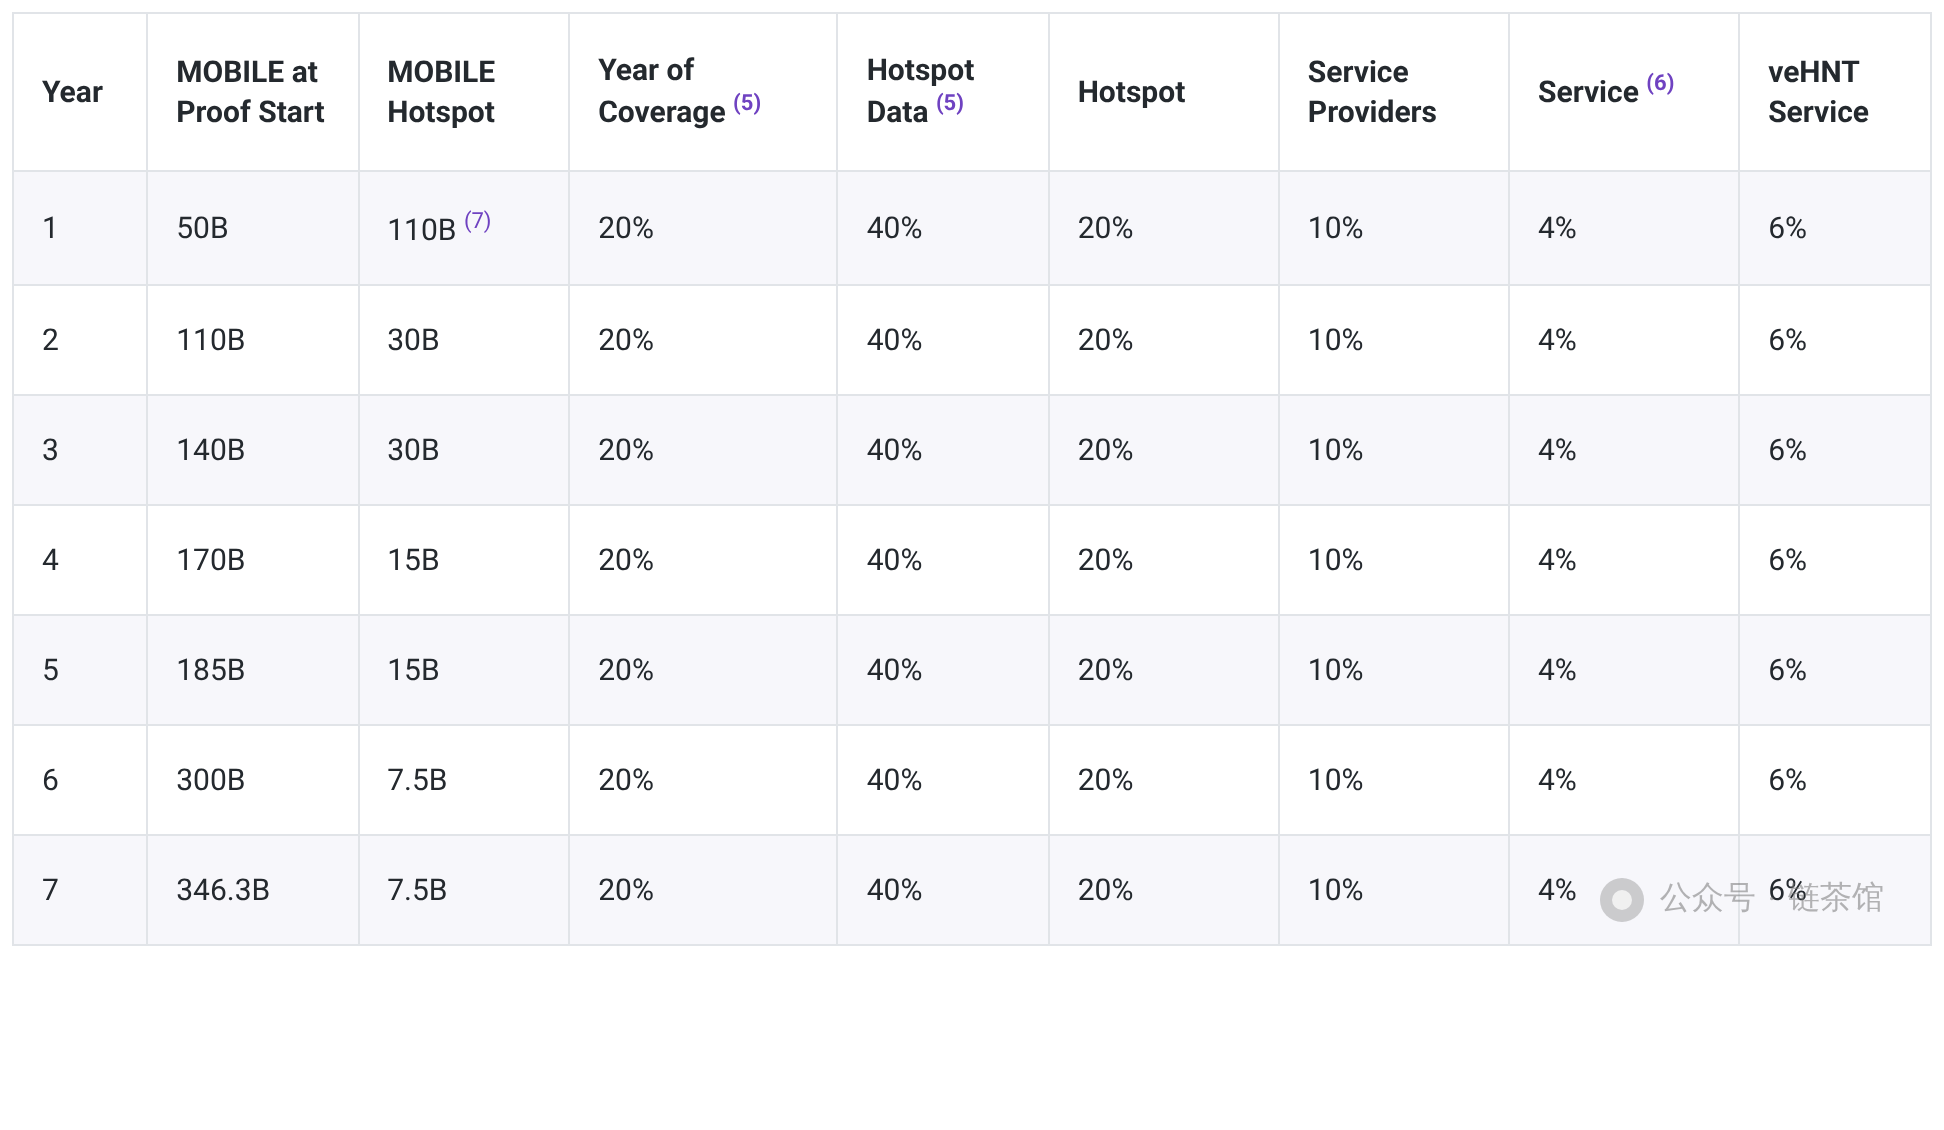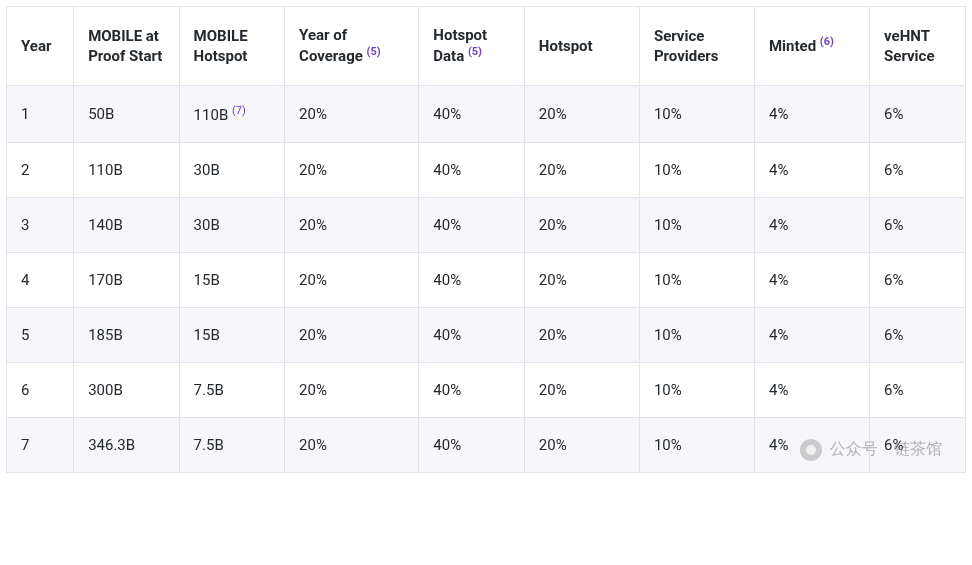--- a/index.html
+++ b/index.html
@@ -105,21 +105,21 @@
       <th>MOBILE Hotspot</th>
       <th>
         <span>Year of Coverage </span><span class="sup">(5)</span>
       </th>
       <th>
         <span>Hotspot Data </span><span class="sup">(5)</span>
       </th>
       <th>Hotspot</th>
       <th>Service Providers</th>
       <th>
-        <span>Minted </span><span class="sup">(6)</span>
+        <span>Service </span><span class="sup">(6)</span>
       </th>
       <th>veHNT Service</th>
     </tr>
   </thead>
   <tbody id="tbody">
       <tr>
         <td><span>1</span></td>
         <td><span>50B</span></td>
         <td><span>110B </span><span class="sup">(7)</span></td>
         <td><span>20%</span></td>

